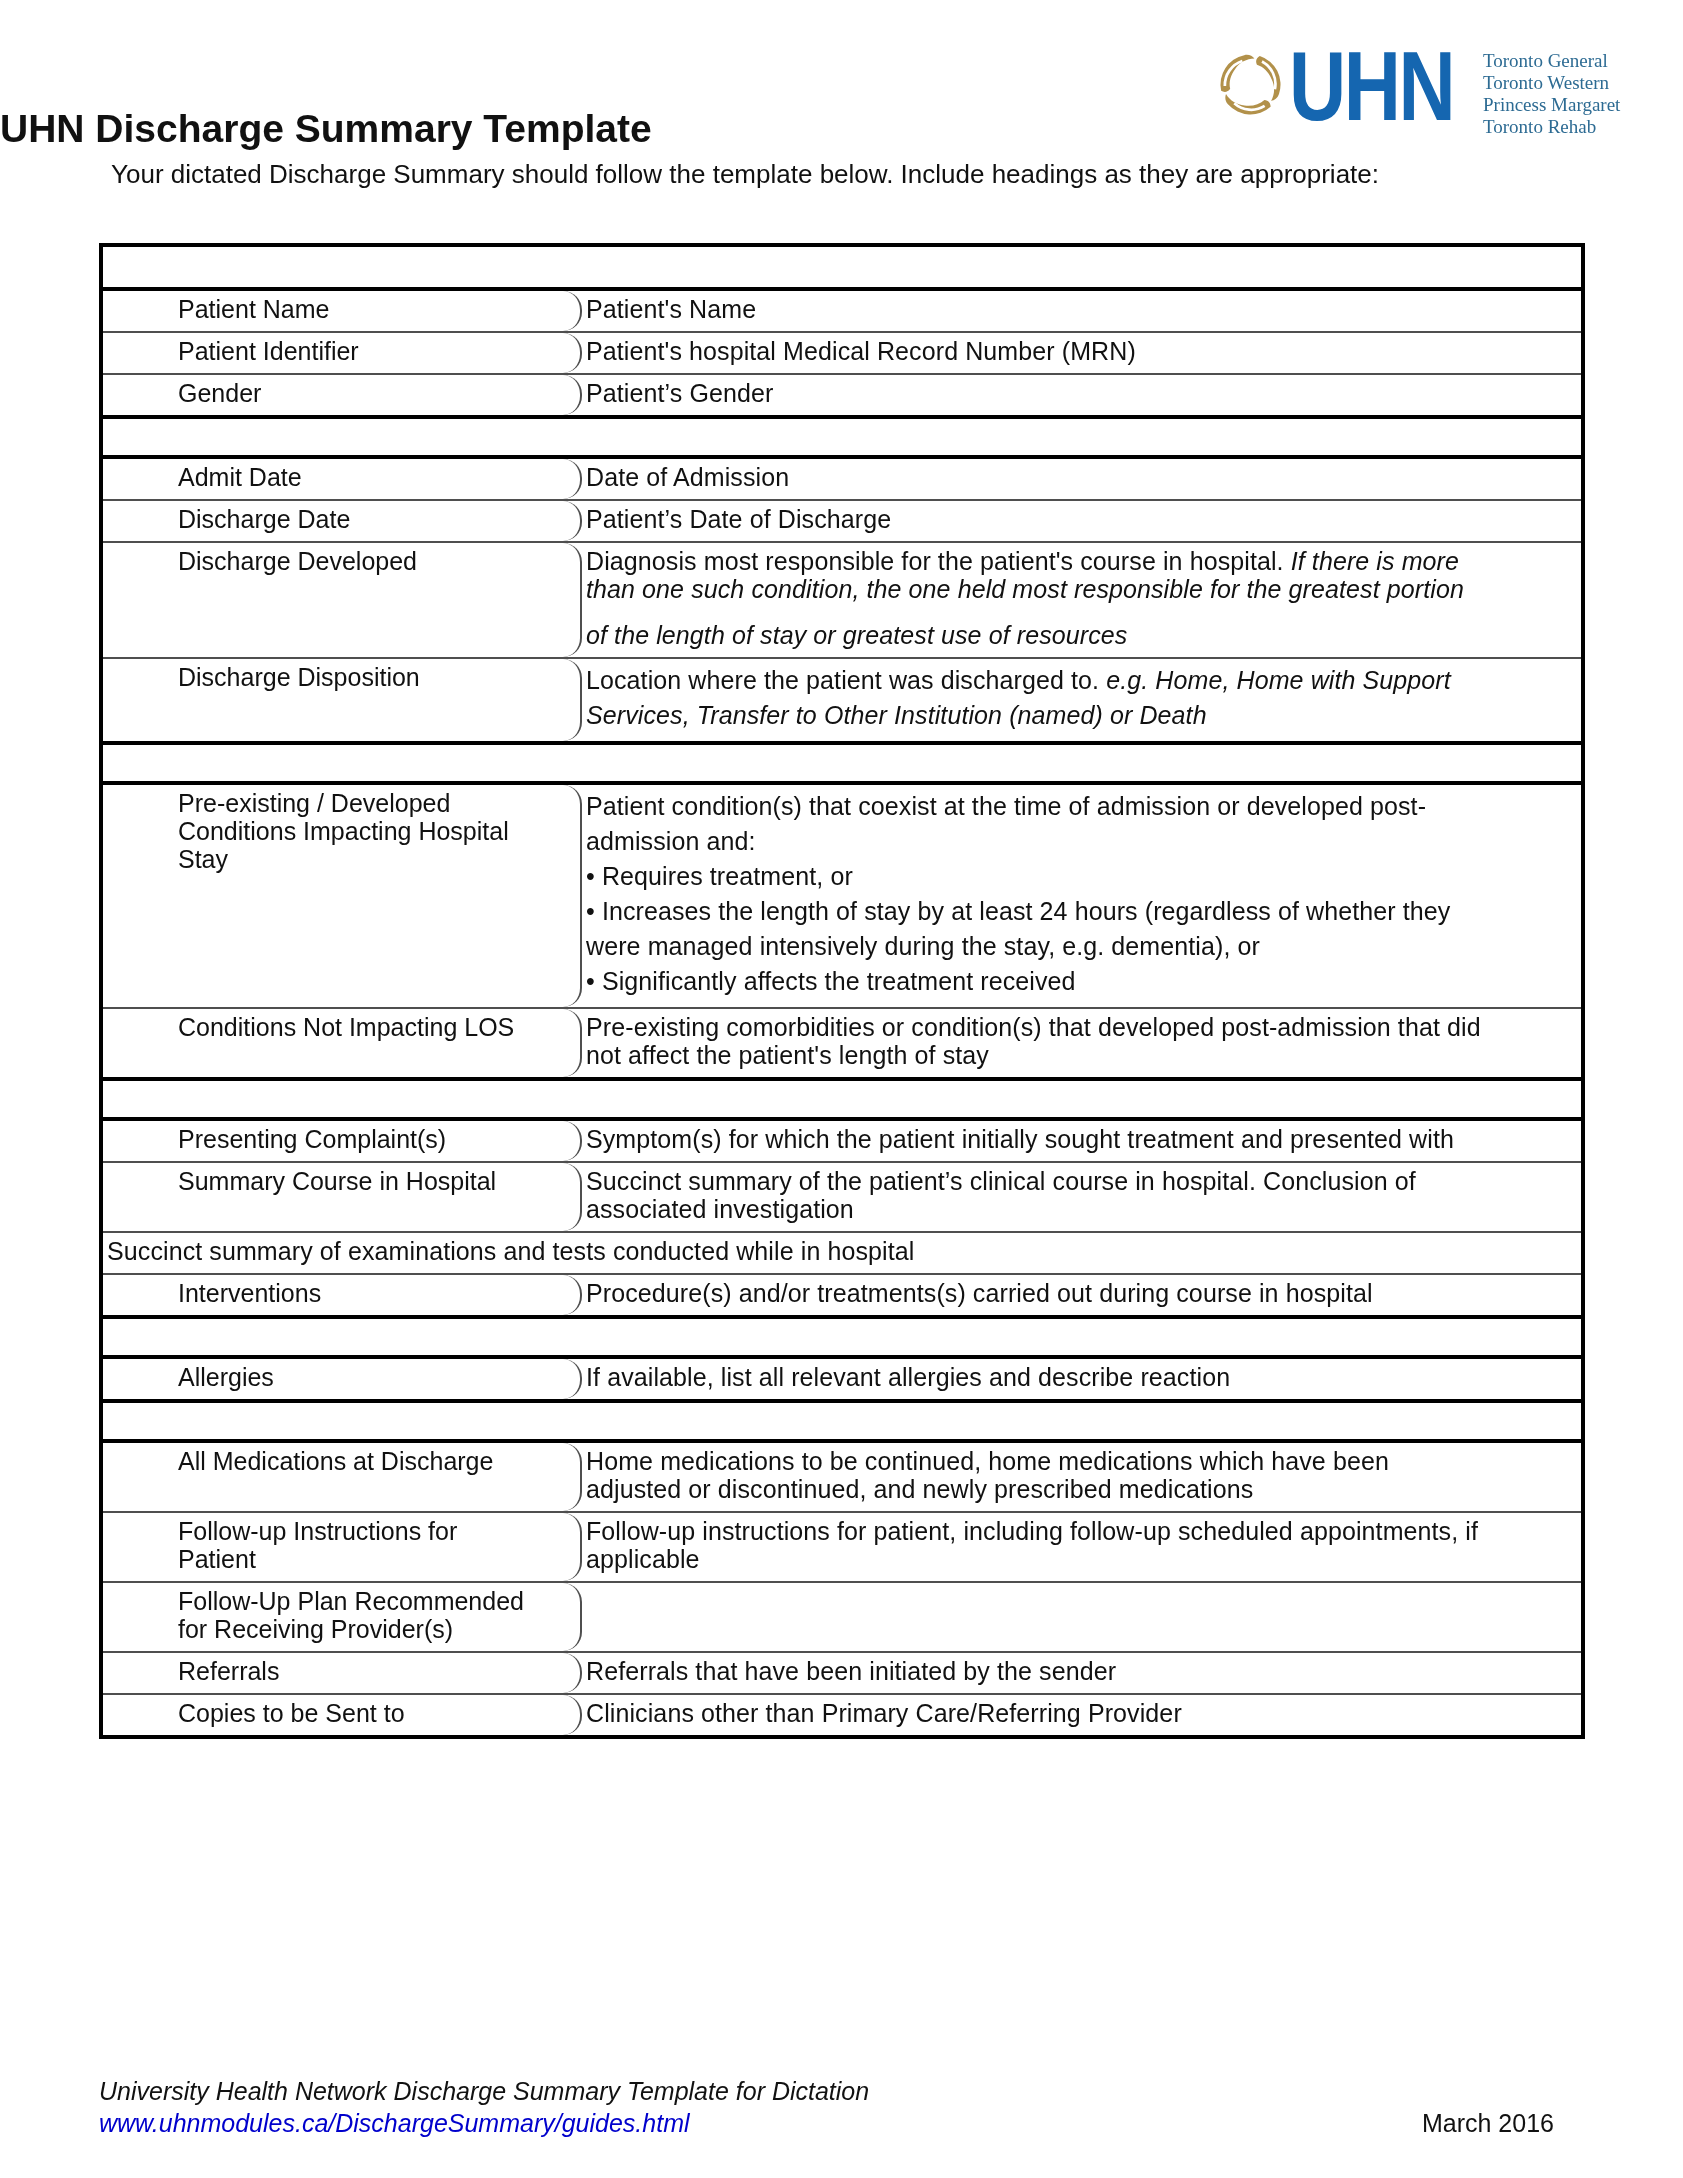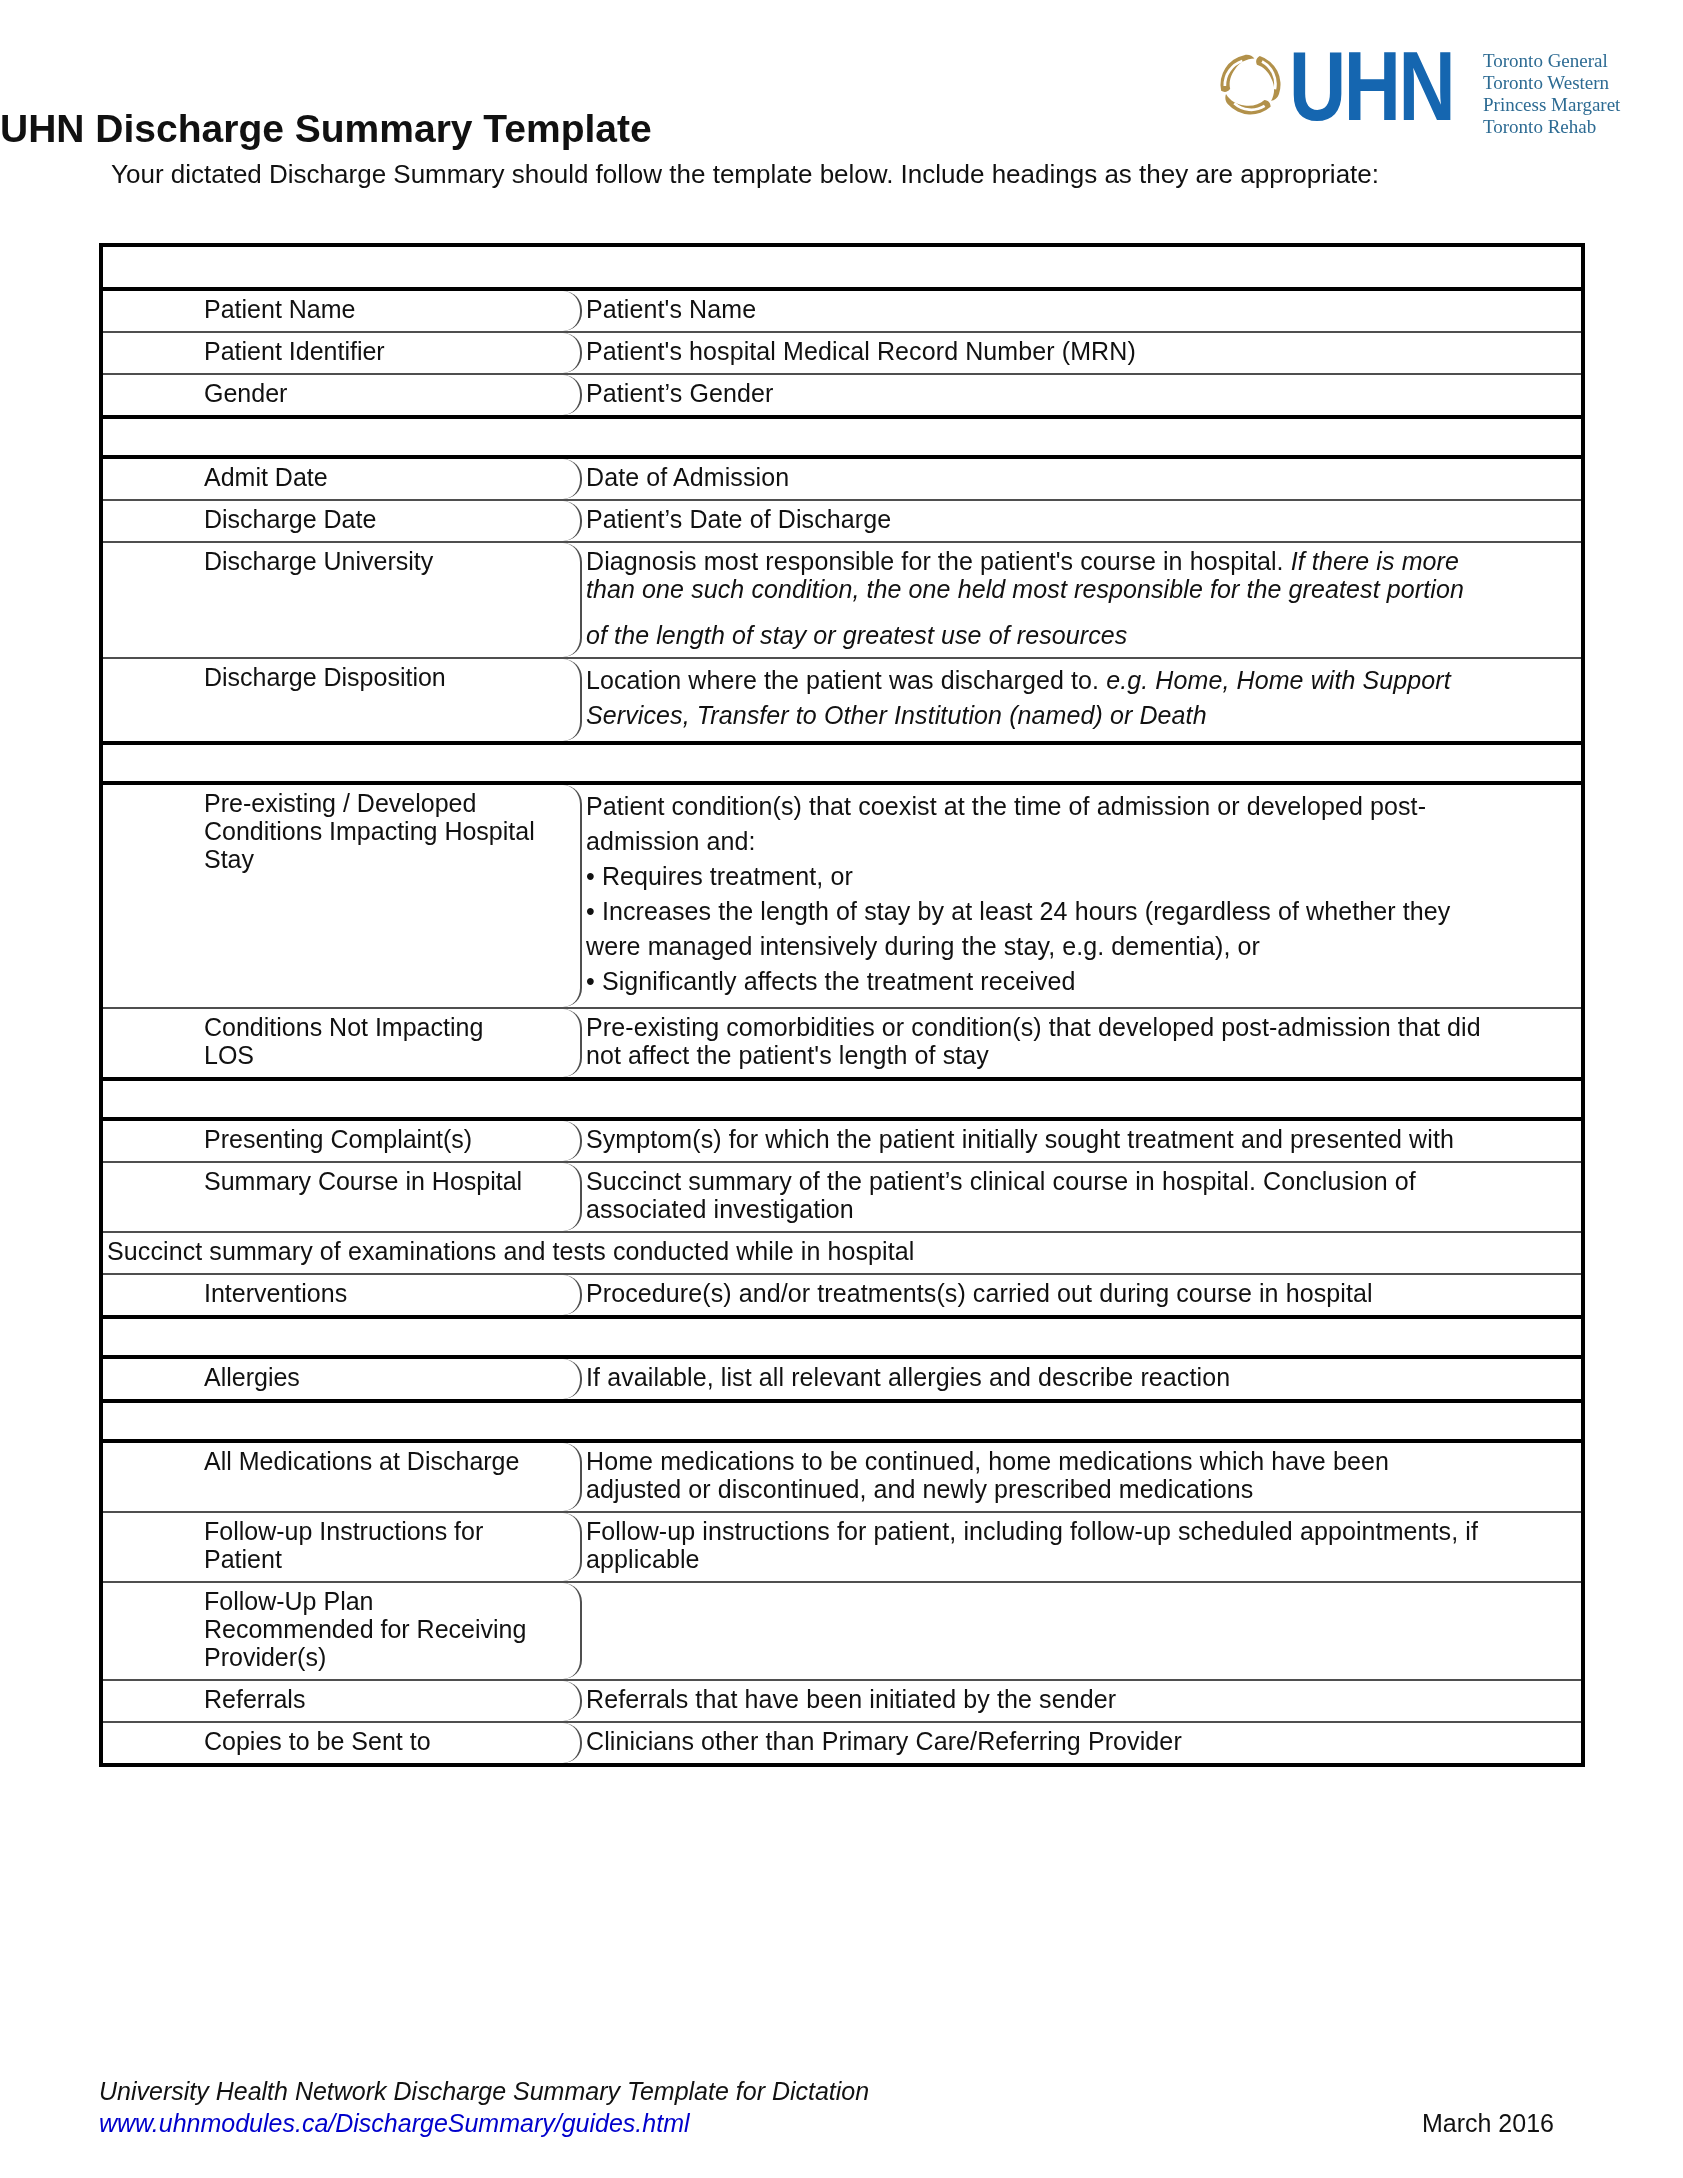--- a/index.html
+++ b/index.html
@@ -42,21 +42,21 @@
     border: 4px solid #000;
   }
   .t-row { display: flex; border-top: 2px solid #4f4f4f; }
   .t-row:first-child { border-top: none !important; }
   .t-row.spacer { border-top: 4px solid #000; height: 40px; }
   .t-row.spacer + .t-row { border-top: 4px solid #000; }
   .cell { font-size: 25px; line-height: 28px; padding-top: 4px; padding-bottom: 8px; }
   .col1 {
     width: 479px; flex: 0 0 479px;
     border-right: 2px solid #4f4f4f;
-    padding-left: 101px; padding-right: 44px; border-radius: 19px;
+    padding-left: 75px; padding-right: 44px; border-radius: 19px;
   }
   .col2 { flex: 1 1 auto; padding-left: 4px; padding-right: 99px; letter-spacing: 0.1px; }
   .spread .cell .para { line-height: 35px; }
   .para.gap { margin-top: 18px; }
   .it { font-style: italic; }
 
   
   .footer { position: absolute; left: 99px; top: 2075px; font-style: italic; font-size: 25px; }
   .footer .f-line1 { line-height: 32px; }
   .footer a.f-link {
@@ -125,21 +125,21 @@
           <div class="para"><span>Date of Admission</span></div>
         </div>
       </div>
       <div class="t-row data">
         <div class="cell col1">Discharge Date</div>
         <div class="cell col2">
           <div class="para"><span>Patient’s Date of Discharge</span></div>
         </div>
       </div>
       <div class="t-row data">
-        <div class="cell col1">Discharge University</div>
+        <div class="cell col1">Discharge Developed</div>
         <div class="cell col2">
           <div class="para"><span>Diagnosis most responsible for the patient's course in hospital. </span><span class="it">If there is more than one such condition, the one held most responsible for the greatest portion</span></div>
           <div class="para gap"><span class="it">of the length of stay or greatest use of resources</span></div>
         </div>
       </div>
       <div class="t-row data spread">
         <div class="cell col1">Discharge Disposition</div>
         <div class="cell col2">
           <div class="para"><span>Location where the patient was discharged to. </span><span class="it">e.g. Home, Home with Support Services, Transfer to Other Institution (named) or Death</span></div>
         </div>

